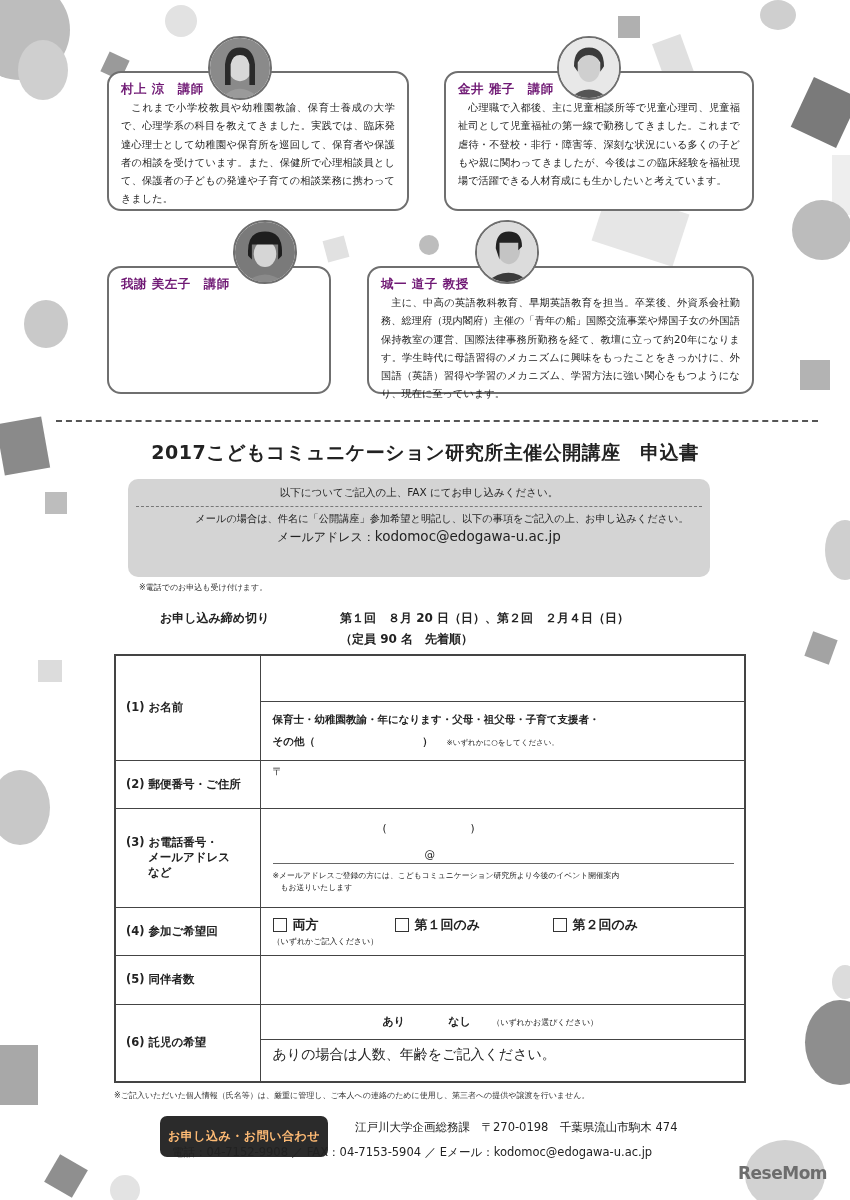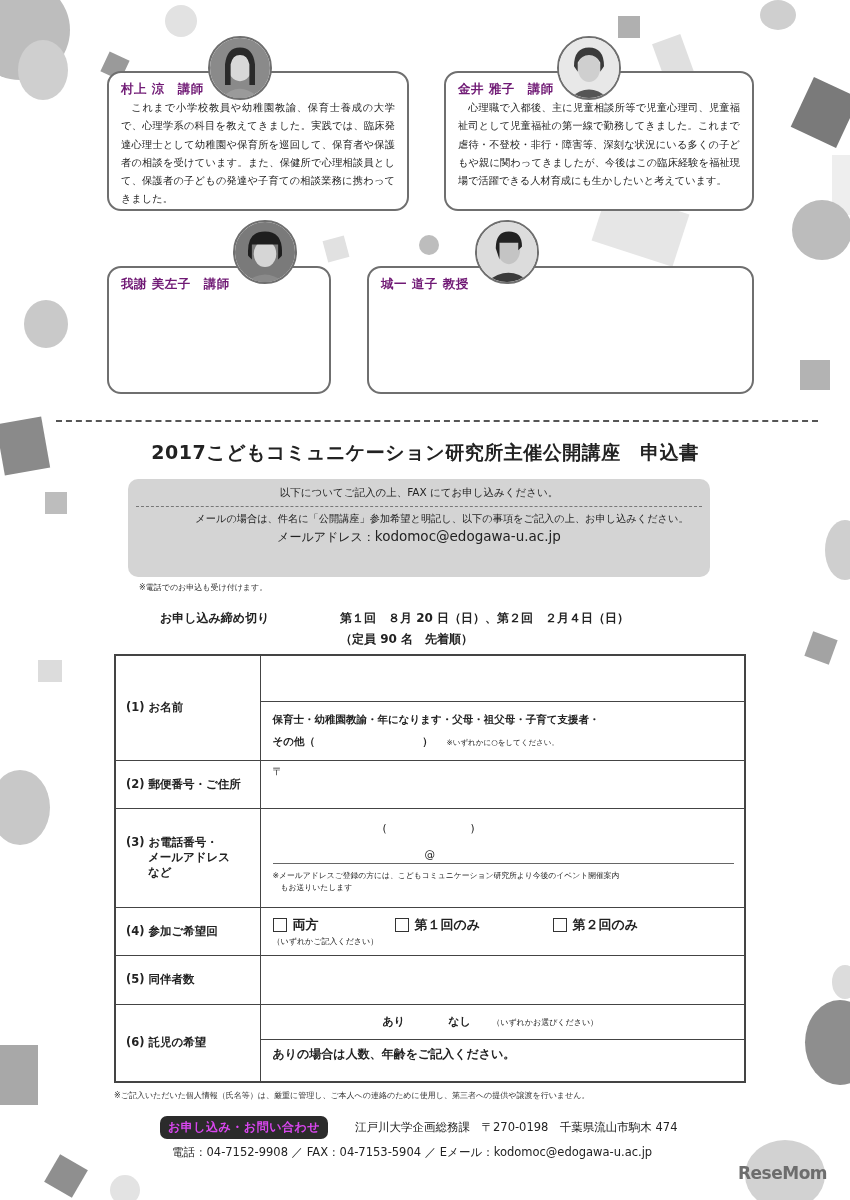--- a/index.html
+++ b/index.html
@@ -79,22 +79,22 @@
   }
   .form-table .val { font-size: 10.5px; padding-left: 12px; color: #222; }
   .small { font-size: 7.5px; font-weight: normal; }
   .cb { display: inline-block; width: 14px; height: 14px; border: 1.5px solid #333; vertical-align: middle; margin-right: 6px; }
   .opt { display: inline-block; font-size: 13px; font-weight: bold; vertical-align: middle; }
 
   .privacy { position: absolute; left: 114px; top: 1090px; font-size: 8px; color: #333; z-index: 2; }
 
   .contact-badge {
     position: absolute; left: 160px; top: 1116px; z-index: 2;
-    background: #2b2b2b; color: #d946ef; border-radius: 7px;
-    font-size: 12px; font-weight: bold; padding: 3px 8px; letter-spacing: 0.5px;
+    background: #2b2b2b; color: #fdba74; border-radius: 7px;
+    font-size: 12px; font-weight: bold; padding: 12px 8px; letter-spacing: 0.5px;
   }
   .contact-addr { position: absolute; left: 355px; top: 1120px; font-size: 11.5px; z-index: 2; color: #222; white-space: nowrap; }
   .contact-line { position: absolute; left: 172px; top: 1145px; font-size: 11.5px; z-index: 2; color: #222; white-space: nowrap; }
 
   .watermark {
     position: absolute; left: 738px; top: 1163px; z-index: 3;
     font-family: "DejaVu Sans", sans-serif; font-weight: bold; font-size: 17px; color: #6d6d6d; letter-spacing: -0.5px;
   }
 </style>
 </head>
@@ -161,20 +161,21 @@
   <svg viewBox="0 0 64 64">
       <rect width="64" height="64" fill="#7a7a7a"></rect>
       <ellipse cx="32" cy="34" rx="12" ry="14" fill="#d6d6d6"></ellipse>
       <path d="M14 36 Q12 10 32 10 Q52 10 50 36 L46 40 L46 24 L18 24 L18 40 Z" fill="#1e1e1e"></path>
       <path d="M12 64 Q32 48 52 64 Z" fill="#8a8a8a"></path>
     </svg>
 </div>
 
 <div class="card" style="left:367px;top:266px;width:387px;height:128px;">
   <div class="name">城一 道子 教授</div>
+  <div class="bio">主に、中高の英語教科教育、早期英語教育を担当。卒業後、外資系会社勤務、総理府（現内閣府）主催の「青年の船」国際交流事業や帰国子女の外国語保持教室の運営、国際法律事務所勤務を経て、教壇に立って約20年になります。学生時代に母語習得のメカニズムに興味をもったことをきっかけに、外国語（英語）習得や学習のメカニズム、学習方法に強い関心をもつようになり、現在に至っています。</div>
 </div>
 <div class="avatar" style="left:475px;top:220px;">
   <svg viewBox="0 0 64 64">
       <rect width="64" height="64" fill="#dcdcdc"></rect>
       <ellipse cx="34" cy="30" rx="12" ry="15" fill="#c4c4c4"></ellipse>
       <path d="M20 28 Q20 10 34 10 Q48 10 48 26 L44 30 L44 22 L24 22 L24 40 Z" fill="#222"></path>
       <path d="M10 64 Q34 44 56 64 Z" fill="#3a3a3a"></path>
     </svg>
 </div>
 
@@ -258,21 +259,21 @@
   <tr style="height:35px;">
     <td class="lab" rowspan="2"><span>(6) 託児の希望</span></td>
     <td class="val">
       <span style="margin-left:110px;font-weight:bold;font-size:11px;">あり</span>
       <span style="margin-left:40px;font-weight:bold;font-size:11px;">なし</span>
       <span class="small" style="margin-left:18px;font-size:8px;">（いずれかお選びください）</span>
     </td>
   </tr>
   <tr style="height:43px;">
     <td class="val" style="vertical-align:top;padding-top:6px;">
-      <span class="small" style="font-size:12px;font-weight:bold;">ありの場合は人数、年齢をご記入ください。</span>
+      <span class="small" style="font-size:14px;">ありの場合は人数、年齢をご記入ください。</span>
     </td>
   </tr>
 </tbody>
   </table>
 
 <div class="privacy">※ご記入いただいた個人情報（氏名等）は、厳重に管理し、ご本人への連絡のために使用し、第三者への提供や譲渡を行いません。</div>
 
 <div class="contact-badge">お申し込み・お問い合わせ</div>
 <div class="contact-addr">江戸川大学企画総務課　〒270-0198　千葉県流山市駒木 474</div>
 <div class="contact-line">電話：04-7152-9908 ／ FAX：04-7153-5904 ／ Eメール：kodomoc@edogawa-u.ac.jp</div>

